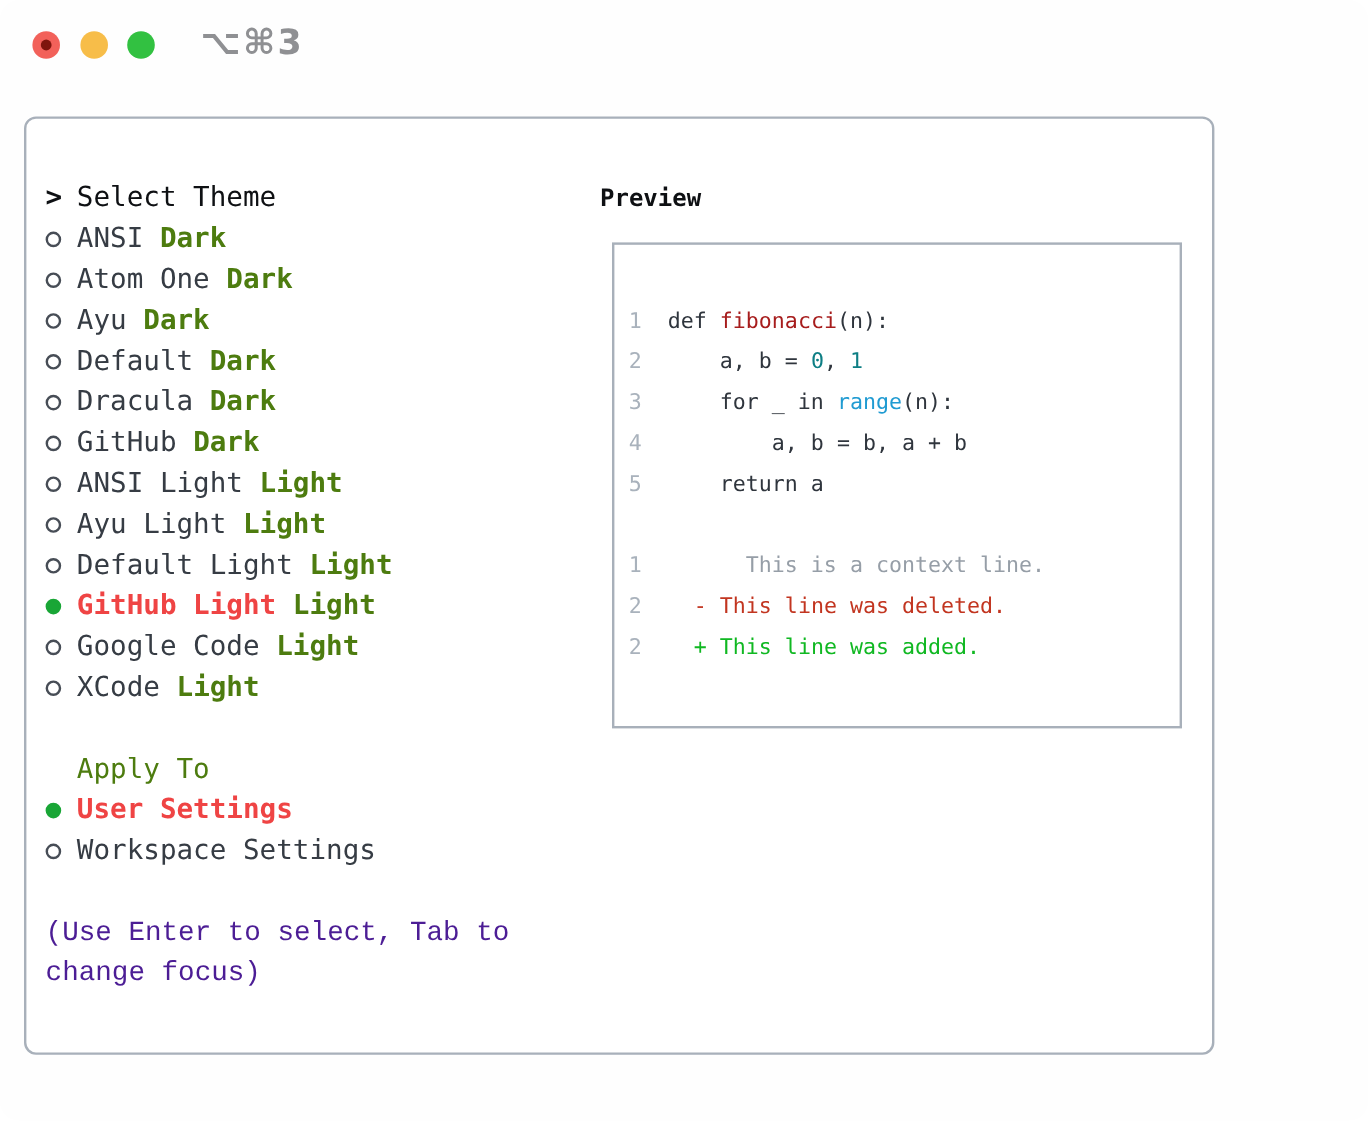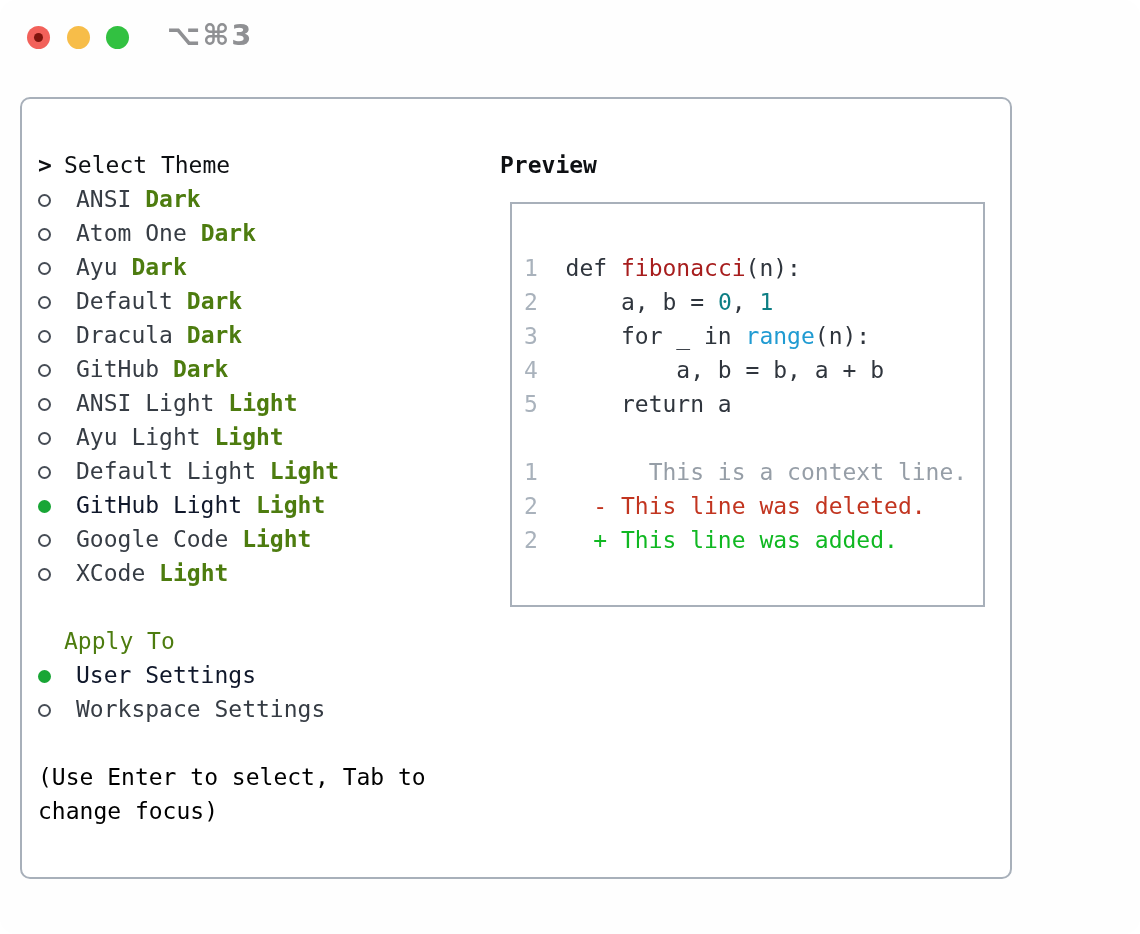--- a/index.html
+++ b/index.html
@@ -41,37 +41,37 @@
   .row { height:34px; display:flex; align-items:center; }
   .marker-cell { display:inline-block; width:26px; flex:0 0 26px; }
   .prompt { font-weight:700; color:#0e1013; }
   .bullet {
     display:inline-block; width:13px; height:13px; border-radius:50%;
     border:2px solid #474d56; margin-top:2px;
   }
   .bullet.sel { background:#19a636; border-color:#19a636; }
   .hdr { font-weight:400; color:#0e1013; }
   .hdr2 { color:#4d7c0f; }
-  .opt-name { color:#363c44;margin-left:12px; }
+  .opt-name { color:#363c44; }
   .opt-tag { color:#4d7c0f;font-weight:bold; }
-  .row.selected .opt-name { color:#0f172a; }
-  .hint { color:#000000; }
+  .row.selected .opt-name { color:#ef4444;font-weight:bold; }
+  .hint { color:#4c1d95;font-family:Liberation Mono, monospace; }
 
   
   .preview-title {
     position:absolute; left:500px; top:148px; height:34px; line-height:34px;
-    font-size:23px; font-weight:700; color:#0e1013;
+    font-size:20px; font-weight:700; color:#0e1013;
   }
   .preview-box {
     position:absolute; left:510px; top:202px; width:475px; height:405px;
     border:2px solid #a8b0ba; background:#ffffff; overflow:hidden;
   }
   .code {
     font-family:"DejaVu Sans Mono","Liberation Mono",monospace;
-    font-size:23px; line-height:34px; white-space:pre;
+    font-size:18px; line-height:34px; white-space:pre;
     padding:47px 0 0 12px; color:#2f353d;
   }
   .seg-ln      { color:#a9b2bc; }
   .seg-plain   { color:#2f353d; }
   .seg-fn      { color:#a71d1d; }
   .seg-num     { color:#0d7e84; }
   .seg-builtin { color:#209bd2; }
   .seg-ctx     { color:#969ea7; }
   .seg-del     { color:#c23520; }
   .seg-add     { color:#10b822; }

